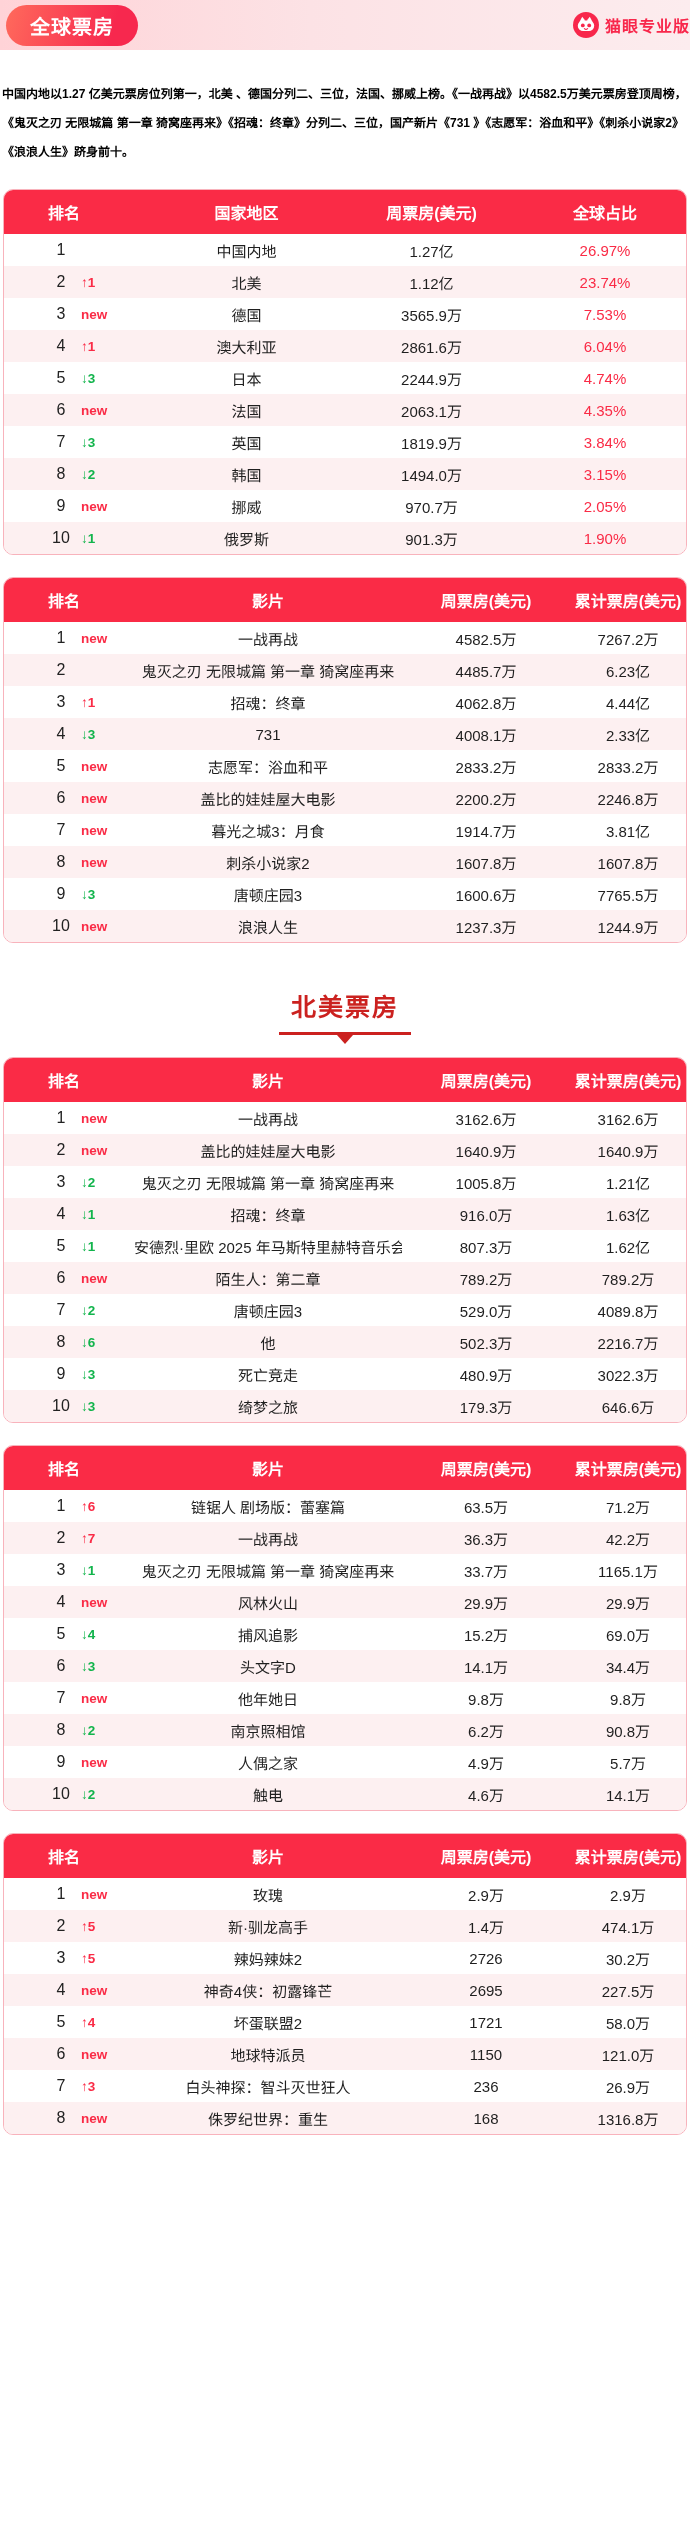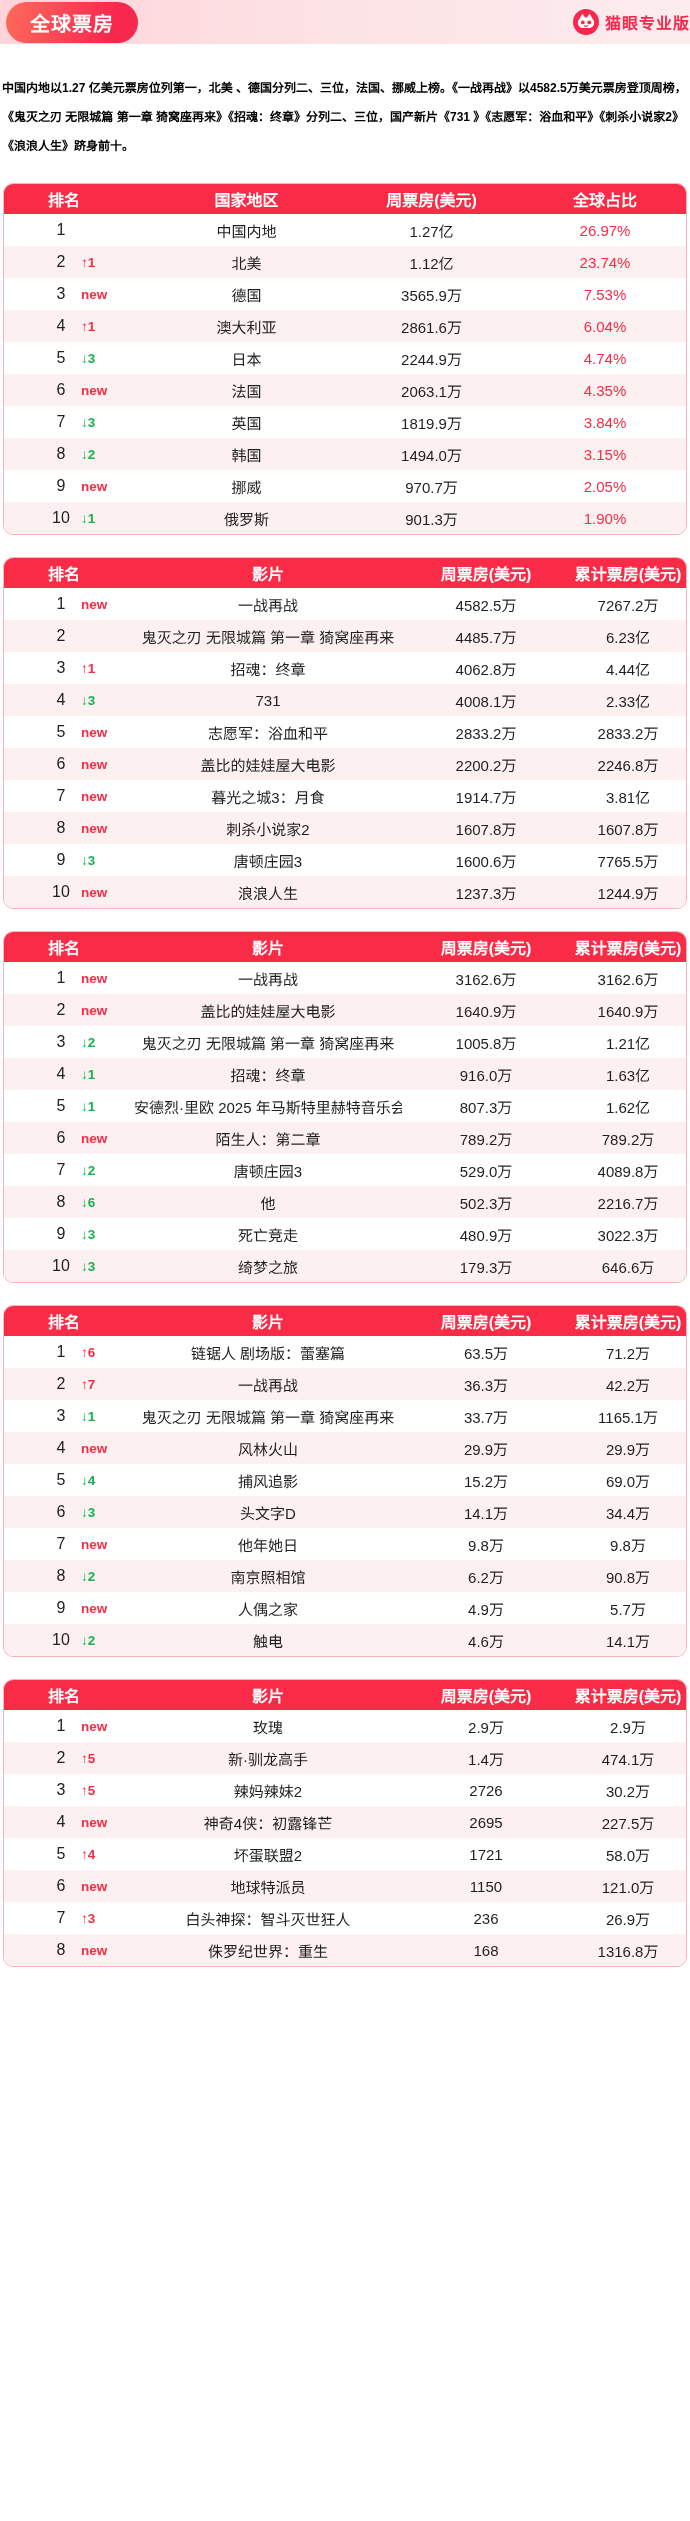--- a/index.html
+++ b/index.html
@@ -4,21 +4,21 @@
 <style>
   * { box-sizing: border-box; margin: 0; padding: 0; }
   body {
     width: 690px;
     background: #ffffff;
     font-family: "Liberation Sans", "DejaVu Sans", sans-serif;
     color: #1f1f1f;
   }
   
   .banner {
-    height: 44px;
+    height: 50px;
     background: linear-gradient(90deg, #ffd3d7 0%, #fce2e5 45%, #fcecee 100%);
     display: flex; align-items: center; justify-content: space-between;
   }
   .badge {
     margin-left: 6px; height: 41px; padding: 0 24px;
     border-radius: 22px;
     background: linear-gradient(105deg, #ff6a5c 0%, #f7284e 80%);
     color: #fff; font-size: 20px; font-weight: bold;
     display: flex; align-items: center; letter-spacing: 1px;
   }
@@ -47,21 +47,21 @@
   
   .table {
     margin: 22px 3px 0;
     border: 1px solid #f8b3bc;
     border-radius: 10px;
     overflow: hidden;
     background: #fff;
   }
   .thead {
     display: flex; align-items: center;
-    height: 30px; background: #fa2b46;
+    height: 44px; background: #fa2b46;
     color: #fff; font-weight: bold; font-size: 16px;
   }
   .row { display: flex; align-items: center; height: 32px; font-size: 15px; }
   .row.alt { background: #fdf0f1; }
   .cell { text-align: center; overflow: hidden; white-space: nowrap; }
   .c-rank { display: flex; align-items: center; padding-left: 44px; text-align: left; }
   .rank-num { min-width: 26px; text-align: center; font-size: 16px; color: #222; }
   .chg { margin-left: 7px; font-size: 13.5px; font-weight: bold; }
   .chg.up, .chg.new { color: #fa2b46; }
   .chg.down { color: #12b44c; }
@@ -298,20 +298,23 @@
             </div>
             <div class="cell c1">浪浪人生</div>
             <div class="cell c2">1237.3万</div>
             <div class="cell c3">1244.9万</div>
           </div>
         </div>
     </div>
   </section>
 
   <section class="section">
+    <div class="title-wrap">
+      <h2 class="section-title">北美票房</h2>
+    </div>
     <div class="table t-film">
       <div class="thead">
           <div class="cell c0 c-rank">排名</div>
           <div class="cell c1">影片</div>
           <div class="cell c2">周票房(美元)</div>
           <div class="cell c3">累计票房(美元)</div>
         </div>
       <div class="tbody">
           <div class="row">
             <div class="cell c0 c-rank">

